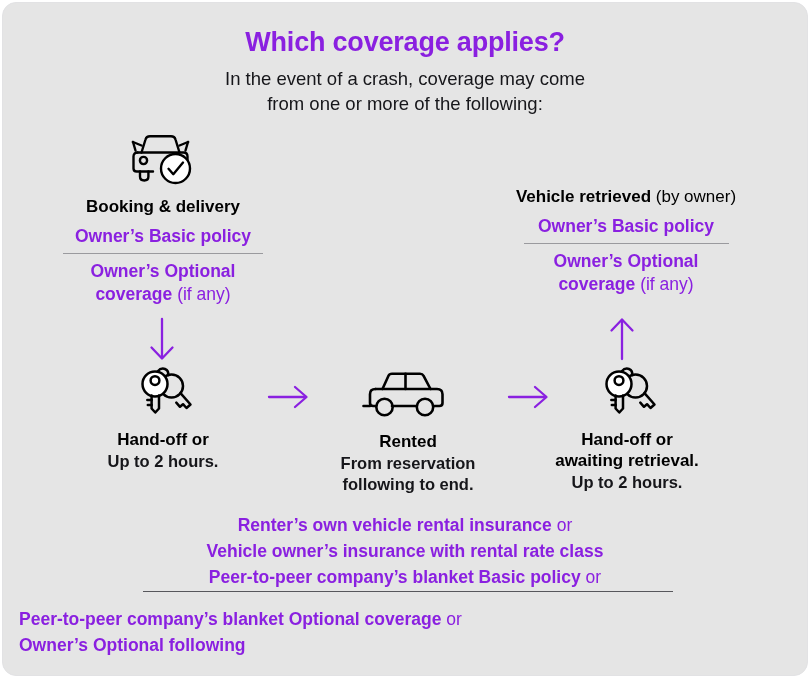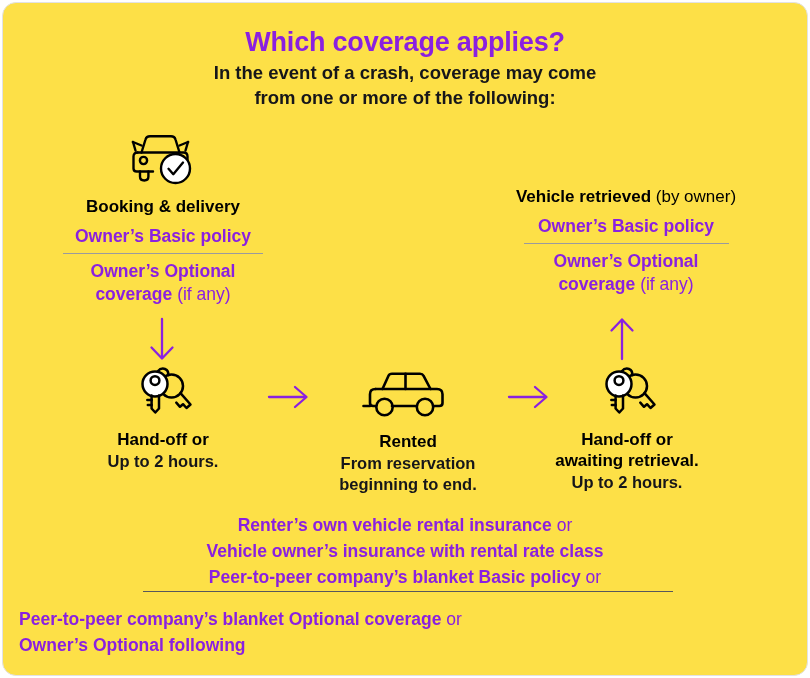--- a/index.html
+++ b/index.html
@@ -14,39 +14,39 @@
     -webkit-font-smoothing: antialiased;
   }
   #card {
     position: relative;
     width: 806px;
     height: 674px;
     margin: 2px;
     box-sizing: border-box;
     border: 1px solid #e2e2e4;
     border-radius: 14px;
-    background: #fde047;
+    background: #e5e5e5;
     overflow: hidden;
   }
 
   
   .header { position: absolute; left: 0; right: 0; top: 22px; text-align: center; }
   .title {
     font-size: 27px;
     font-weight: bold;
     color: #8a20e0;
     letter-spacing: -0.2px;
     line-height: 34px;
   }
   .subtitle {
-    margin-top: 1px;
+    margin-top: 7px;
     font-size: 18.5px;
     color: #16161a;
     line-height: 25px;
-    font-weight: 700;
+    font-weight: 400;
   }
 
   
   .col { position: absolute; text-align: center; }
   .icon-wrap { display: flex; justify-content: center; align-items: flex-end; }
   .hdr-label {
     font-size: 17px;
     font-weight: bold;
     color: #000000;
     line-height: 22px;
@@ -271,21 +271,21 @@
           <path d="M8.0 37.0 L1.5 37.0"></path>
 
           <circle cx="22.5" cy="38.0" r="8.2"></circle>
           <circle cx="63.0" cy="38.0" r="8.2"></circle>
         </g>
       </svg>
     </div>
     <div class="mid-title">Rented</div>
     <div class="mid-sub">
       <span>From reservation</span><br>
-      <span>beginning to end.</span>
+      <span>following to end.</span>
     </div>
   </div>
 
   <div class="col" id="block-handoff-right">
     <div class="mid-icon">
       <svg width="66" height="54" viewBox="0 0 66 54">
         <g fill="none" stroke="#000000" stroke-width="2.5" stroke-linecap="round" stroke-linejoin="round">
           <path d="M27.5 6.5 Q31 2.5 35 4.0 Q39 5.6 38 10.2"></path>
           <circle cx="41.5" cy="21" r="11.5"></circle>
           <path d="M50.5 28.2 L60.5 39.5 L56.5 43.0 L53.0 39.2 L50.0 41.8 L46.3 37.6"></path>

